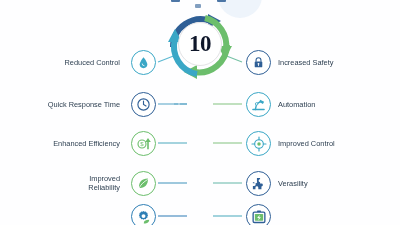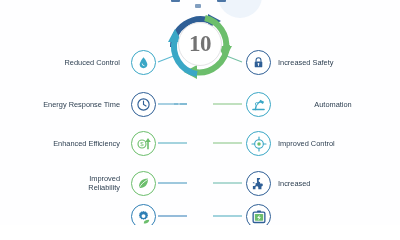--- a/index.html
+++ b/index.html
@@ -51,21 +51,21 @@
   }
   #hub-number {
     position: absolute;
     left: 11px; top: 11px;
     width: 44px; height: 44px;
     line-height: 44px;
     text-align: center;
     font-family: "Liberation Serif", serif;
     font-weight: bold;
     font-size: 23px;
-    color: #737373;
+    color: #0f172a;
     letter-spacing: -0.5px;
   }
   .side-label {
     position: absolute;
     font-size: 7.4px;
     color: #2c3e50;
     white-space: pre-line;
     line-height: 9px;
   }
   .label-left {
@@ -169,21 +169,21 @@
   </div>
 
   <div class="side-label label-left" style="left:20px; top:58px; width:100px;">Reduced Control</div>
   <div class="icon-circle" style="left:131px; top:50px; border:1.6px solid #3aa7c6;">
     <svg width="13" height="13" viewBox="0 0 24 24">
       <path d="M12 2.5 C12 2.5 5 11 5 15.4 A7 7 0 0 0 19 15.4 C19 11 12 2.5 12 2.5 Z" fill="#3aa7c6"></path>
       <path d="M9.6 14.6 a3.4 3.4 0 0 0 3.4 3.4" fill="none" stroke="#ffffff" stroke-width="1.4" stroke-linecap="round"></path>
     </svg>
   </div>
 
-  <div class="side-label label-left" style="left:10px; top:100px; width:110px;">Energy Response Time</div>
+  <div class="side-label label-left" style="left:10px; top:100px; width:110px;">Quick Response Time</div>
   <div class="icon-circle" style="left:131px; top:92px; border:1.6px solid #2f5f96;">
     <svg width="15" height="15" viewBox="0 0 24 24">
       <circle cx="12" cy="12" r="9" fill="none" stroke="#2f5f96" stroke-width="1.8"></circle>
       <path d="M12 6.5 L12 12 L16 14.5" fill="none" stroke="#2f5f96" stroke-width="1.8" stroke-linecap="round"></path>
     </svg>
   </div>
 
   <div class="side-label label-left" style="left:20px; top:139px; width:100px;">Enhanced Efficiency</div>
   <div class="icon-circle" style="left:131px; top:131px; border:1.6px solid #6cbe6c;">
     <svg width="16" height="16" viewBox="0 0 24 24">
@@ -222,37 +222,37 @@
   <div class="side-label label-right" style="left:278px; top:58px; width:110px;">Increased Safety</div>
 
   <div class="icon-circle" style="left:246px; top:92px; border:1.6px solid #3aa7c6;">
     <svg width="15" height="15" viewBox="0 0 24 24">
       <path d="M3 20 h18" stroke="#3aa7c6" stroke-width="2.2" stroke-linecap="round" fill="none"></path>
       <path d="M7 20 L9 11 L16 7" fill="none" stroke="#3aa7c6" stroke-width="2.2" stroke-linejoin="round" stroke-linecap="round"></path>
       <path d="M14.5 4.5 L21 7.5 L19 11 L13.5 8 Z" fill="#3aa7c6"></path>
       <circle cx="9" cy="11" r="2" fill="#ffffff" stroke="#3aa7c6" stroke-width="1.4"></circle>
     </svg>
   </div>
-  <div class="side-label label-right" style="left:278px; top:100px; width:110px;text-align:center;">Automation</div>
+  <div class="side-label label-right" style="left:278px; top:100px; width:110px;">Automation</div>
 
   <div class="icon-circle" style="left:246px; top:131px; border:1.6px solid #3aa7c6;">
     <svg width="16" height="16" viewBox="0 0 24 24">
       <circle cx="12" cy="12" r="6.5" fill="none" stroke="#3aa7c6" stroke-width="1.6"></circle>
       <circle cx="12" cy="12" r="2.6" fill="#6cbe6c"></circle>
       <path d="M12 1.5 V5.5 M12 18.5 V22.5 M1.5 12 H5.5 M18.5 12 H22.5" stroke="#3aa7c6" stroke-width="1.7" stroke-linecap="round"></path>
     </svg>
   </div>
   <div class="side-label label-right" style="left:278px; top:139px; width:110px;">Improved Control</div>
 
   <div class="icon-circle" style="left:246px; top:171px; border:1.6px solid #2f5f96;">
     <svg width="15" height="15" viewBox="0 0 24 24">
       <path d="M9.5 3 h5 v2.2 a2.3 2.3 0 1 0 0 4.6 V12 h2.2 a2.3 2.3 0 1 1 0 4.6 V21 h-5 v-2.3 a2.3 2.3 0 1 0 -4.6 0 V21 H3 v-5 h2.2 a2.3 2.3 0 1 0 0-4.6 H3 V9.8 h2.2 a2.3 2.3 0 1 0 4.3-1.4 Z" fill="#2f5f96"></path>
     </svg>
   </div>
-  <div class="side-label label-right" style="left:278px; top:179px; width:110px;">Increased</div>
+  <div class="side-label label-right" style="left:278px; top:179px; width:110px;">Verasility</div>
 
   <div class="icon-circle" style="left:246px; top:204px; border:1.6px solid #2f5f96;">
     <svg width="16" height="16" viewBox="0 0 24 24">
       <rect x="9" y="2.4" width="6" height="2.2" rx="0.7" fill="#2f5f96"></rect>
       <rect x="3.2" y="4.8" width="17.6" height="15.4" rx="2" fill="none" stroke="#2f5f96" stroke-width="2"></rect>
       <rect x="5.8" y="7.4" width="12.4" height="10.2" rx="1" fill="#6cbe6c"></rect>
       <path d="M13.3 8.6 L9.2 13.6 h2.6 l-1.1 3.8 4.1-5.1 h-2.6 Z" fill="#ffffff"></path>
     </svg>
   </div>
 

